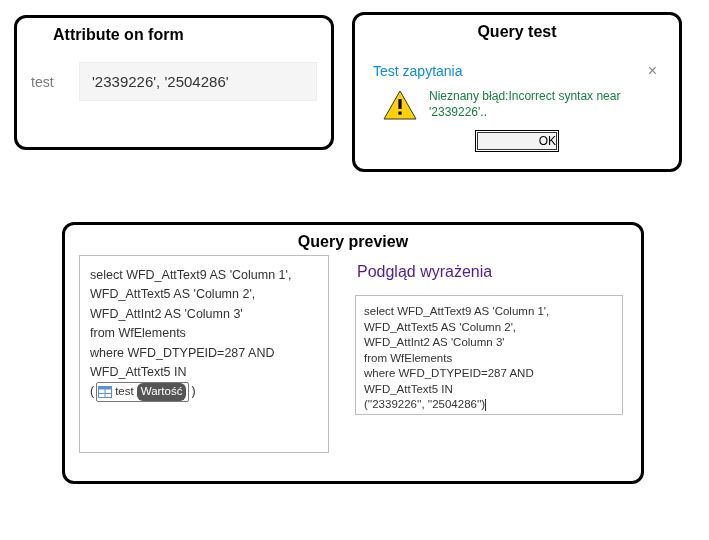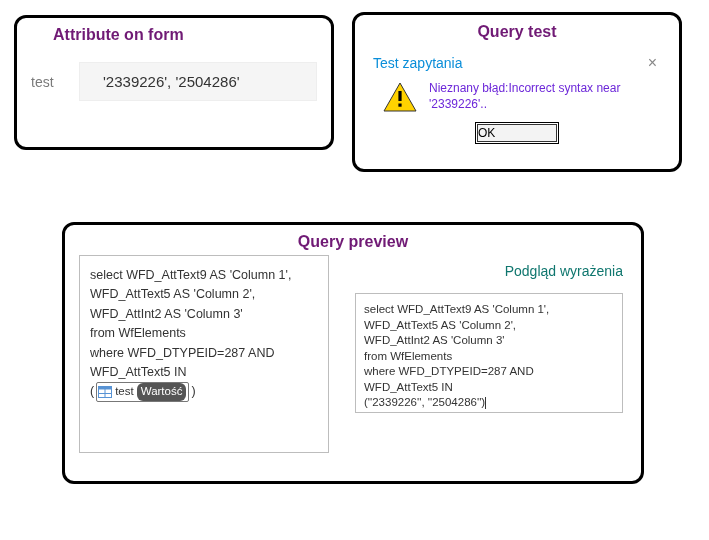--- a/index.html
+++ b/index.html
@@ -16,21 +16,21 @@
       border: 3px solid #000;
       border-radius: 12px;
       background: #fff;
       padding: 8px 14px 14px 14px;
     }
     .panel-title {
       text-align: center;
       font-weight: 700;
       font-size: 15px;
       margin-bottom: 10px;
-      color: #701a75;
+      color: #000000;
     }
     
     #p-attr {
       left: 14px;
       top: 15px;
       width: 320px;
       height: 135px;
     }
     #p-attr .panel-title { text-align: left; padding-left: 22px; font-size: 16px; }
     .attr-row {
@@ -41,32 +41,32 @@
     }
     .attr-label {
       color: #7a7a7a;
       font-size: 14px;
       width: 34px;
     }
     .attr-value-box {
       flex: 1;
       background: #f5f5f5;
       border: 1px solid #eee;
-      padding: 10px 23px;
+      padding: 10px 12px;
       font-size: 15px;
       color: #333;
     }
     
     #p-qtest {
       left: 352px;
       top: 12px;
       width: 330px;
       height: 160px;
     }
-    #p-qtest .panel-title { font-size: 16px; margin-bottom: 12px; text-align: center; }
+    #p-qtest .panel-title { font-size: 16px; margin-bottom: 20px; text-align: center; }
     .dlg-header {
       display: flex;
       justify-content: space-between;
       align-items: flex-end;
       padding: 2px 4px 6px 4px;
     }
     .dlg-title {
       color: #0a8ed9;
       font-size: 14px;
     }
@@ -79,37 +79,37 @@
     }
     .dlg-body {
       display: flex;
       align-items: center;
       gap: 12px;
       padding: 4px 8px 10px 14px;
     }
     .warn-icon svg { display:block; }
     .dlg-msg {
       font-size: 12px;
-      color: #6d28d9;
+      color: #15803d;
       line-height: 1.3;
     }
     .dlg-footer {
       text-align: center;
       margin-top: 2px;
     }
     .ok-btn {
       display: inline-block;
       border: 1px solid #333;
       outline: 1px solid #000;
       outline-offset: 1px;
       background: #f3f3f3;
       font-size: 12px;
       padding: 1px 0;
       width: 80px;
-      text-align: left;
+      text-align: right;
       cursor: pointer;
     }
     
     #p-qprev {
       left: 62px;
       top: 222px;
       width: 582px;
       height: 262px;
     }
     #p-qprev .panel-title { font-size: 16px; margin-bottom: 4px; }
@@ -127,24 +127,23 @@
       color: #333;
       position: relative;
     }
     .qprev-right {
       flex: 1;
       padding: 4px 4px 4px 14px;
       display: flex;
       flex-direction: column;
     }
     .subhead {
-      color: #0f766e;
-      font-size: 14px;
+      color: #4c1d95;
+      font-size: 16px;
       margin: 4px 0 14px 2px;
-      text-align: right;
     }
     .codebox {
       border: 1px solid #bdbdbd;
       padding: 8px 8px;
       font-size: 11.5px;
       line-height: 1.35;
       color: #333;
       background: #fff;
       white-space: pre-wrap;
       height: 120px;

